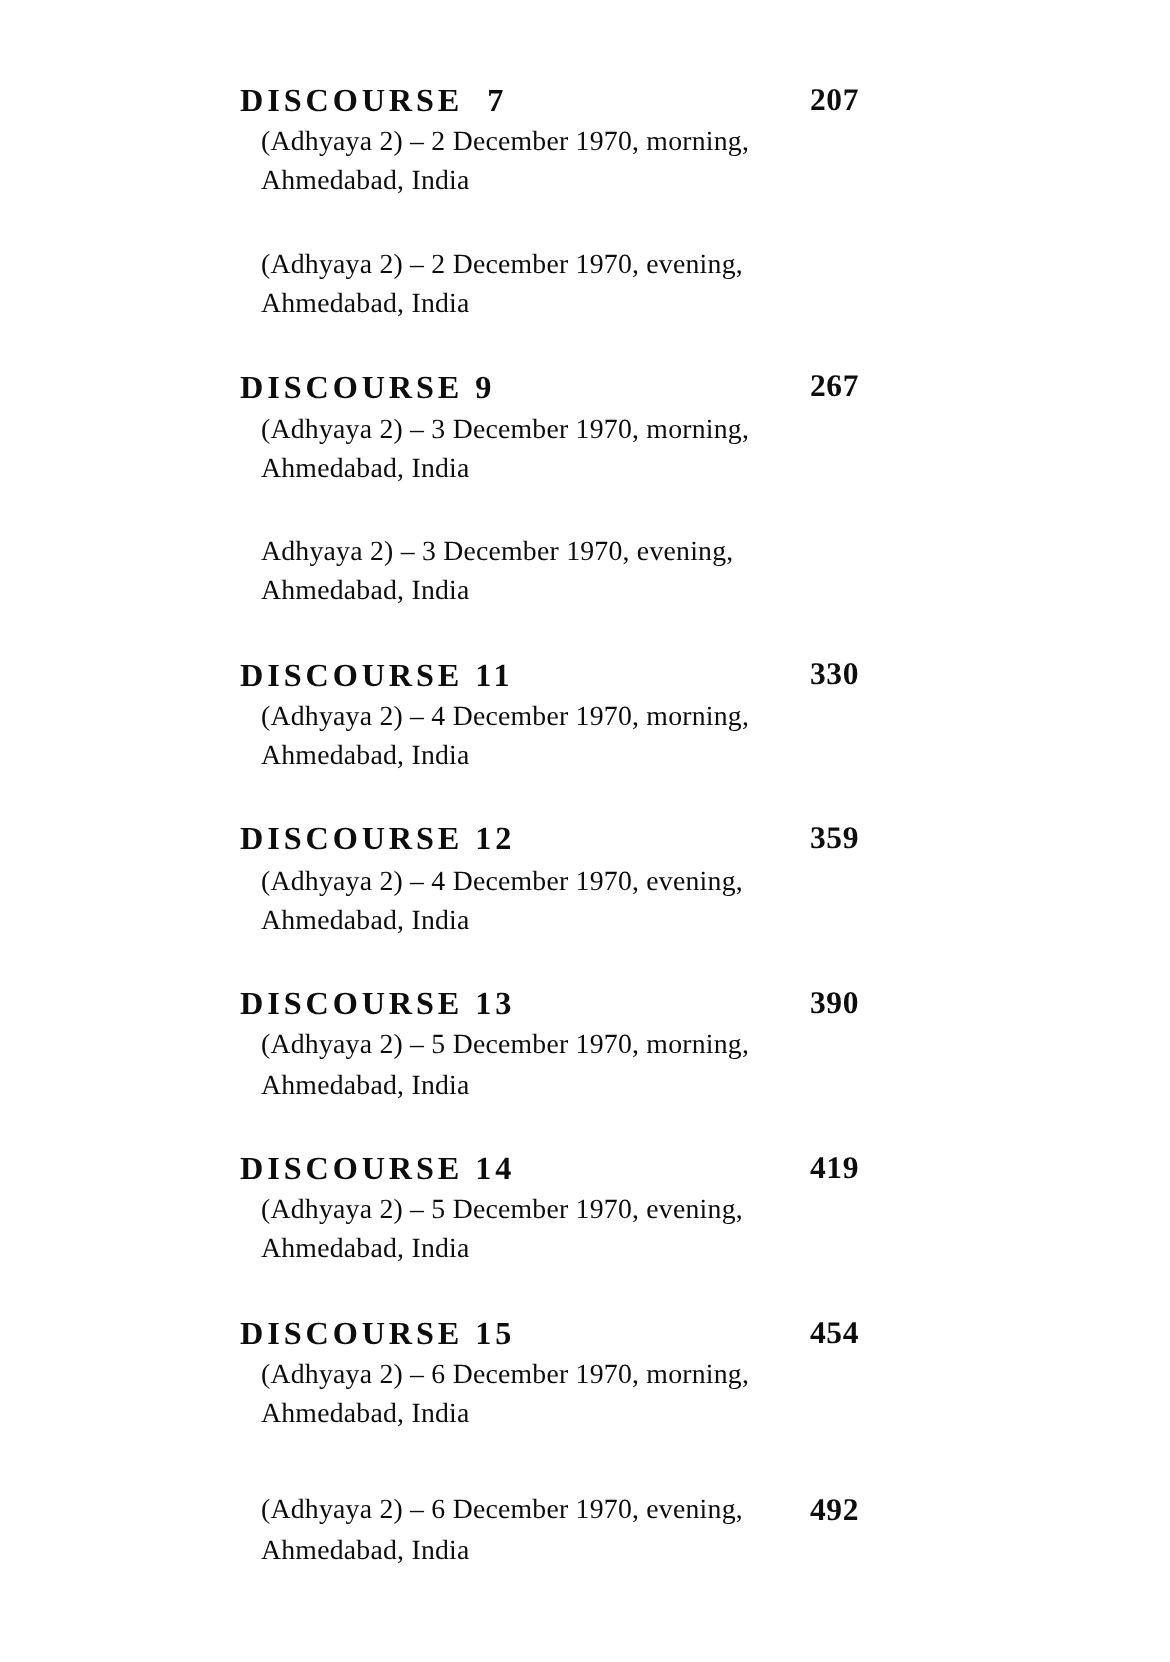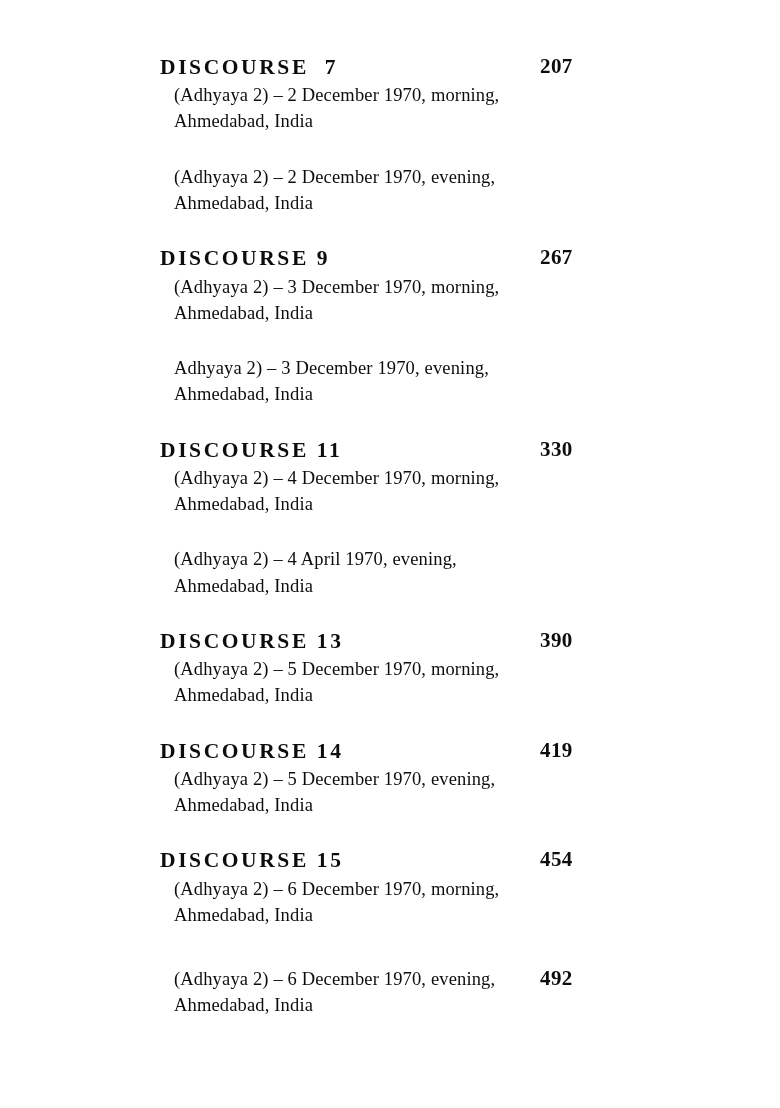--- a/index.html
+++ b/index.html
@@ -132,22 +132,26 @@
         <span class="entry-title">DISCOURSE 11</span>
         <span class="entry-page">330</span>
       </div>
       <div class="entry-sub">
         <span class="sub-line">(Adhyaya 2) – 4 December 1970, morning,</span>
         <span class="sub-line">Ahmedabad, India</span>
       </div>
     </li>
 
     <li class="toc-entry">
+      <div class="entry-head">
+        <span class="entry-title">DISCOURSE 12</span>
+        <span class="entry-page">359</span>
+      </div>
       <div class="entry-sub">
-        <span class="sub-line">(Adhyaya 2) – 4 April 1970, evening,</span>
+        <span class="sub-line">(Adhyaya 2) – 4 December 1970, evening,</span>
         <span class="sub-line">Ahmedabad, India</span>
       </div>
     </li>
 
     <li class="toc-entry">
       <div class="entry-head">
         <span class="entry-title">DISCOURSE 13</span>
         <span class="entry-page">390</span>
       </div>
       <div class="entry-sub">

